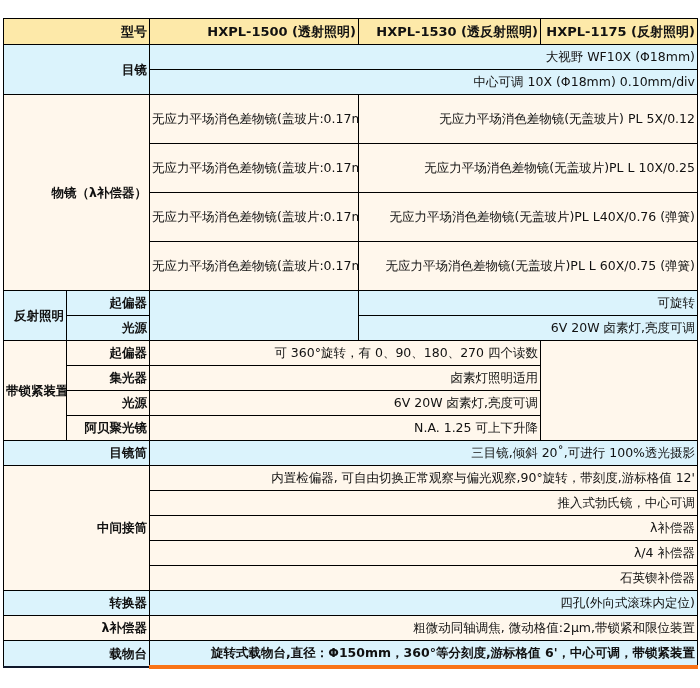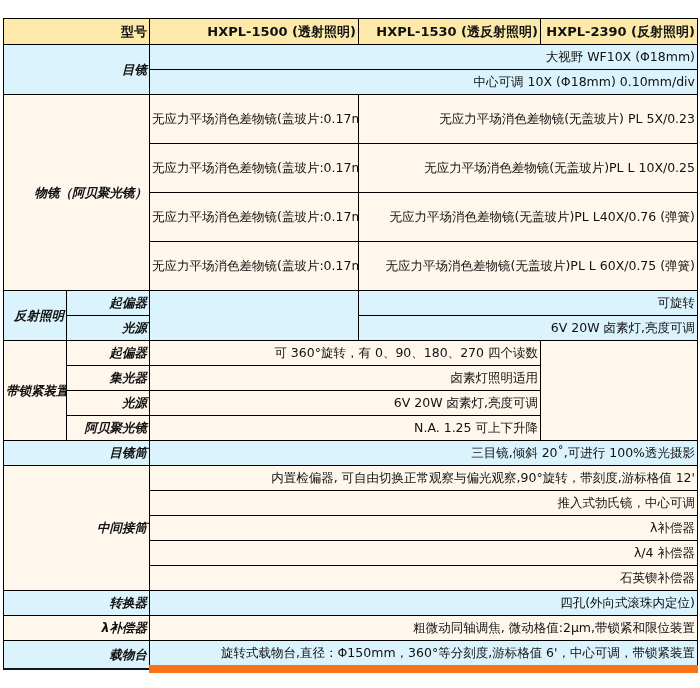--- a/index.html
+++ b/index.html
@@ -12,56 +12,56 @@
   }
   table.spec td {
     border: 1px solid #000; text-align: right; vertical-align: middle;
     padding: 0 2px; line-height: 24px; overflow: hidden; white-space: nowrap;
   }
   td.thick-t { border-top: 2px solid #000; }
   td.wrap { white-space: normal; line-height: 24.5px; }
   .hdr { background: #fde9a9; font-weight: bold; font-size: 13px; height: 25px; }
   .blue { background: #dbf3fc; }
   .cream { background: #fff7ec; }
-  .lbl { font-weight: bold; font-style: italic; }
+  .lbl { font-weight: bold; }
   .h26 { height: 24px; }
   .h49 { height: 48px; }
 </style>
 </head>
 <body>
 
 <table class="spec">
   <colgroup>
     <col style="width:63px">
     <col style="width:83px">
     <col style="width:209px">
     <col style="width:182px">
     <col style="width:157px">
   </colgroup>
 
   <tbody>
       <tr>
     <td class="hdr" colspan="2">型号</td>
     <td class="hdr">HXPL-1500 (透射照明)</td>
     <td class="hdr">HXPL-1530 (透反射照明)</td>
-    <td class="hdr">HXPL-2390 (反射照明)</td>
+    <td class="hdr">HXPL-1175 (反射照明)</td>
   </tr>
 
   <tr>
     <td class="blue lbl thick-t" colspan="2" rowspan="2">目镜</td>
     <td class="blue h26 thick-t" colspan="3">大视野  WF10X (Φ18mm)</td>
   </tr>
   <tr>
     <td class="blue h26 thick-t" colspan="3">中心可调 10X (Φ18mm)   0.10mm/div</td>
   </tr>
 
   <tr>
-    <td class="cream lbl thick-t" colspan="2" rowspan="4">物镜（阿贝聚光镜）</td>
+    <td class="cream lbl thick-t" colspan="2" rowspan="4">物镜（λ补偿器）</td>
     <td class="cream wrap h49 thick-t">无应力平场消色差物镜(盖玻片:0.17mm) PL 4X/0.10</td>
-    <td class="cream h49 thick-t" colspan="2">无应力平场消色差物镜(无盖玻片) PL 5X/0.23</td>
+    <td class="cream h49 thick-t" colspan="2">无应力平场消色差物镜(无盖玻片) PL 5X/0.12</td>
   </tr>
   <tr>
     <td class="cream wrap h49 thick-t">无应力平场消色差物镜(盖玻片:0.17mm)PL 10X/0.25</td>
     <td class="cream h49 thick-t" colspan="2">无应力平场消色差物镜(无盖玻片)PL L 10X/0.25</td>
   </tr>
   <tr>
     <td class="cream wrap h49 thick-t">无应力平场消色差物镜(盖玻片:0.17mm)PL 40X/0.65 (弹簧)</td>
     <td class="cream h49" colspan="2">无应力平场消色差物镜(无盖玻片)PL L40X/0.76 (弹簧)</td>
   </tr>
   <tr>
@@ -126,16 +126,16 @@
     <td class="blue h26 thick-t" colspan="3">四孔(外向式滚珠内定位)</td>
   </tr>
 
   <tr>
     <td class="cream lbl h26" colspan="2">λ补偿器</td>
     <td class="cream h26" colspan="3">粗微动同轴调焦, 微动格值:2μm,带锁紧和限位装置</td>
   </tr>
 
   <tr>
     <td class="blue lbl h26" colspan="2" style="border-bottom:2px solid #0f172a;">载物台</td>
-    <td class="blue h26" colspan="3" style="border-bottom:8px solid #f97316;">旋转式载物台,直径：Φ150mm，360°等分刻度,游标格值 6'，中心可调，带锁紧装置</td>
+    <td class="blue h26" colspan="3" style="border-bottom:4px solid #f97316;font-weight:bold;">旋转式载物台,直径：Φ150mm，360°等分刻度,游标格值 6'，中心可调，带锁紧装置</td>
   </tr>
 </tbody>
   </table>
 
 </body></html>

